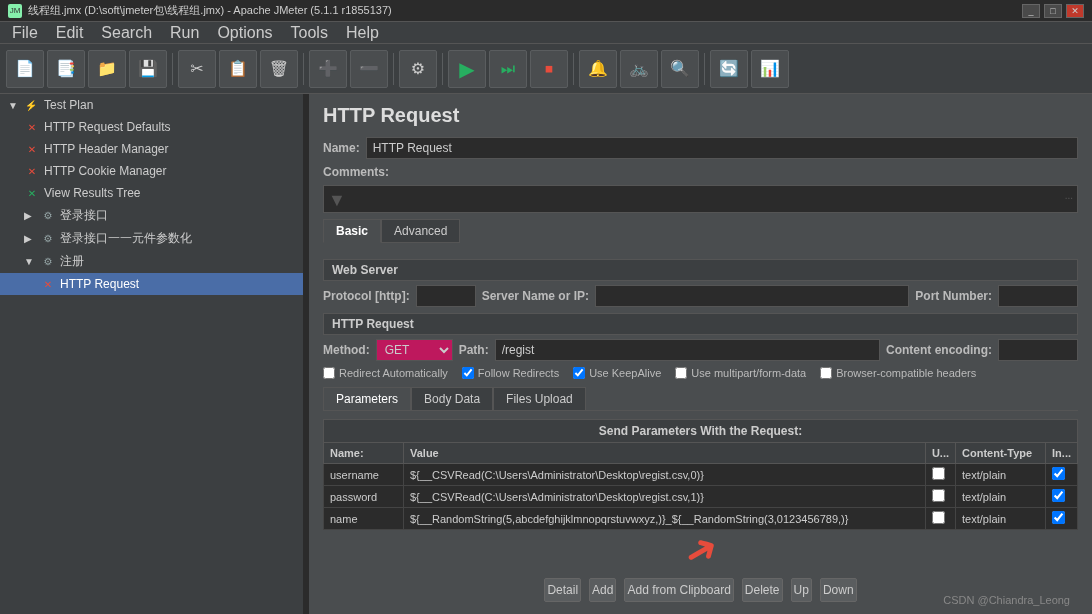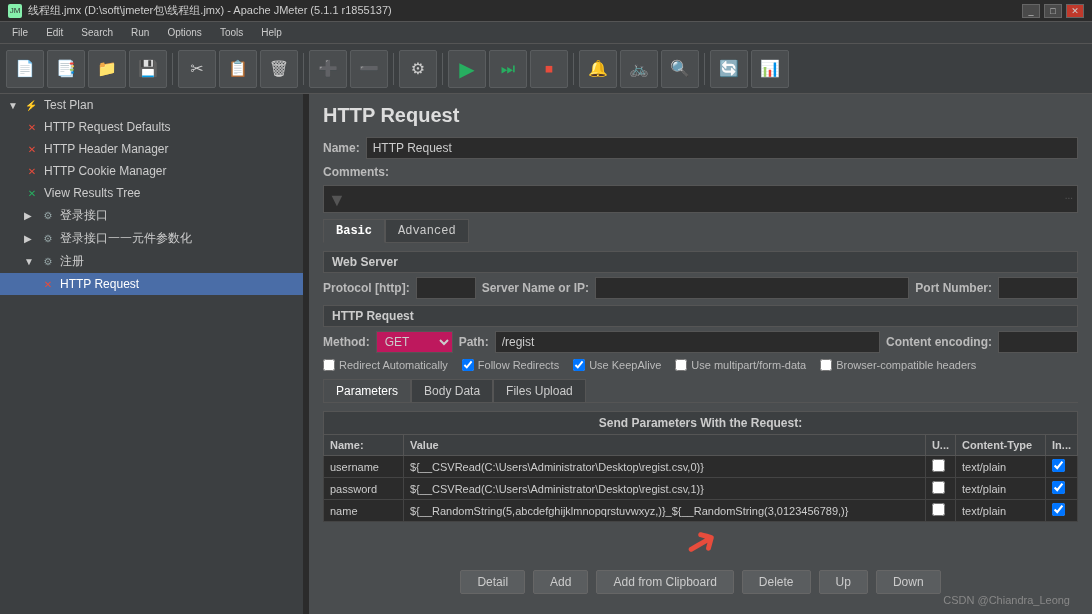--- a/index.html
+++ b/index.html
@@ -8,21 +8,21 @@
     
     .title-bar { background: #2b2b2b; height: 22px; display: flex; align-items: center; justify-content: space-between; padding: 0 8px; border-bottom: 1px solid #555; }
     .title-bar-left { display: flex; align-items: center; gap: 6px; color: #ccc; font-size: 11px; }
     .title-bar-icon { width: 14px; height: 14px; background: #86efac; border-radius: 2px; display: flex; align-items: center; justify-content: center; font-size: 8px; color: #333; }
     .title-bar-controls { display: flex; gap: 4px; }
     .title-btn { width: 18px; height: 14px; border: 1px solid #666; background: #4a4a4a; color: #ccc; font-size: 9px; cursor: pointer; display: flex; align-items: center; justify-content: center; }
     .title-btn.close { background: #c0392b; }
 
     
     .menu-bar { background: #3c3f41; height: 22px; display: flex; align-items: center; padding: 0 4px; border-bottom: 1px solid #555; gap: 2px; }
-    .menu-item { padding: 2px 8px; color: #ccc; font-size: 10px; cursor: pointer; }
+    .menu-item { padding: 2px 8px; color: #ccc; font-size: 16px; cursor: pointer; }
 
     
     .toolbar { background: #3c3f41; height: 50px; display: flex; align-items: center; padding: 4px 6px; border-bottom: 1px solid #555; gap: 3px; }
     .toolbar-btn { width: 38px; height: 38px; background: #4a4d4f; border: 1px solid #5a5d5f; border-radius: 2px; display: flex; align-items: center; justify-content: center; cursor: pointer; color: #ccc; font-size: 16px; }
     .toolbar-sep { width: 1px; height: 32px; background: #5a5d5f; margin: 0 2px; }
 
     
     .main-layout { display: flex; height: calc(614px - 94px); }
 
     
@@ -45,21 +45,21 @@
     .panel-title { font-size: 20px; color: #ddd; font-weight: bold; margin-bottom: 10px; }
     .field-row { display: flex; align-items: center; margin-bottom: 6px; gap: 6px; }
     .field-label { color: #bbb; font-size: 12px; font-weight: bold; white-space: nowrap; }
     .field-input { background: #2b2b2b; border: 1px solid #555; color: #ccc; padding: 2px 6px; font-size: 12px; height: 22px; }
     .field-input.full { flex: 1; }
     .field-input.port { width: 80px; }
     .field-input.path { flex: 1; }
     .field-input.encoding { width: 80px; }
 
     
-    .tabs { display: flex; margin-bottom: 8px; font-family: Liberation Mono, monospace; }
+    .tabs { display: flex; margin-bottom: 16px; }
     .tab { padding: 4px 12px; background: #3c3f41; border: 1px solid #555; color: #ccc; cursor: pointer; font-size: 12px; }
     .tab.active { background: #4a4d4f; border-bottom-color: #4a4d4f; color: #fff; font-weight: bold; }
 
     
     .section-header { background: #3c3f41; color: #ccc; padding: 3px 8px; font-weight: bold; font-size: 12px; border: 1px solid #555; margin-bottom: 4px; }
 
     
     .method-select { background: #be185d; border: 1px solid #555; color: #ccc; padding: 2px 4px; font-size: 12px; height: 22px; }
 
     
@@ -81,21 +81,21 @@
     .param-table .col-url { width: 30px; text-align: center; }
     .param-table .col-ct { width: 90px; }
     .param-table .col-inc { width: 30px; text-align: center; }
 
     
     .arrow-container { position: relative; height: 40px; display: flex; align-items: center; justify-content: center; }
     .red-arrow { color: #e74c3c; font-size: 40px; transform: rotate(-30deg); display: inline-block; }
 
     
     .bottom-buttons { display: flex; gap: 8px; justify-content: center; padding: 8px 0; }
-    .bottom-btn { background: #5a5d5f; border: 1px solid #666; color: #ccc; padding: 4px 16px; font-size: 12px; cursor: pointer; border-radius: 2px; }
+    .bottom-btn { background: #5a5d5f; border: 1px solid #666; color: #ccc; padding: 4px 2px; font-size: 12px; cursor: pointer; border-radius: 2px; }
 
     
     .watermark { position: absolute; bottom: 8px; right: 22px; color: #888; font-size: 11px; }
 
     
     .panel-divider { width: 4px; background: #2b2b2b; cursor: col-resize; flex-shrink: 0; }
 
     
     .comments-area { background: #2b2b2b; border: 1px solid #555; height: 28px; width: 100%; margin-bottom: 6px; display: flex; align-items: flex-start; padding: 2px; }
 

